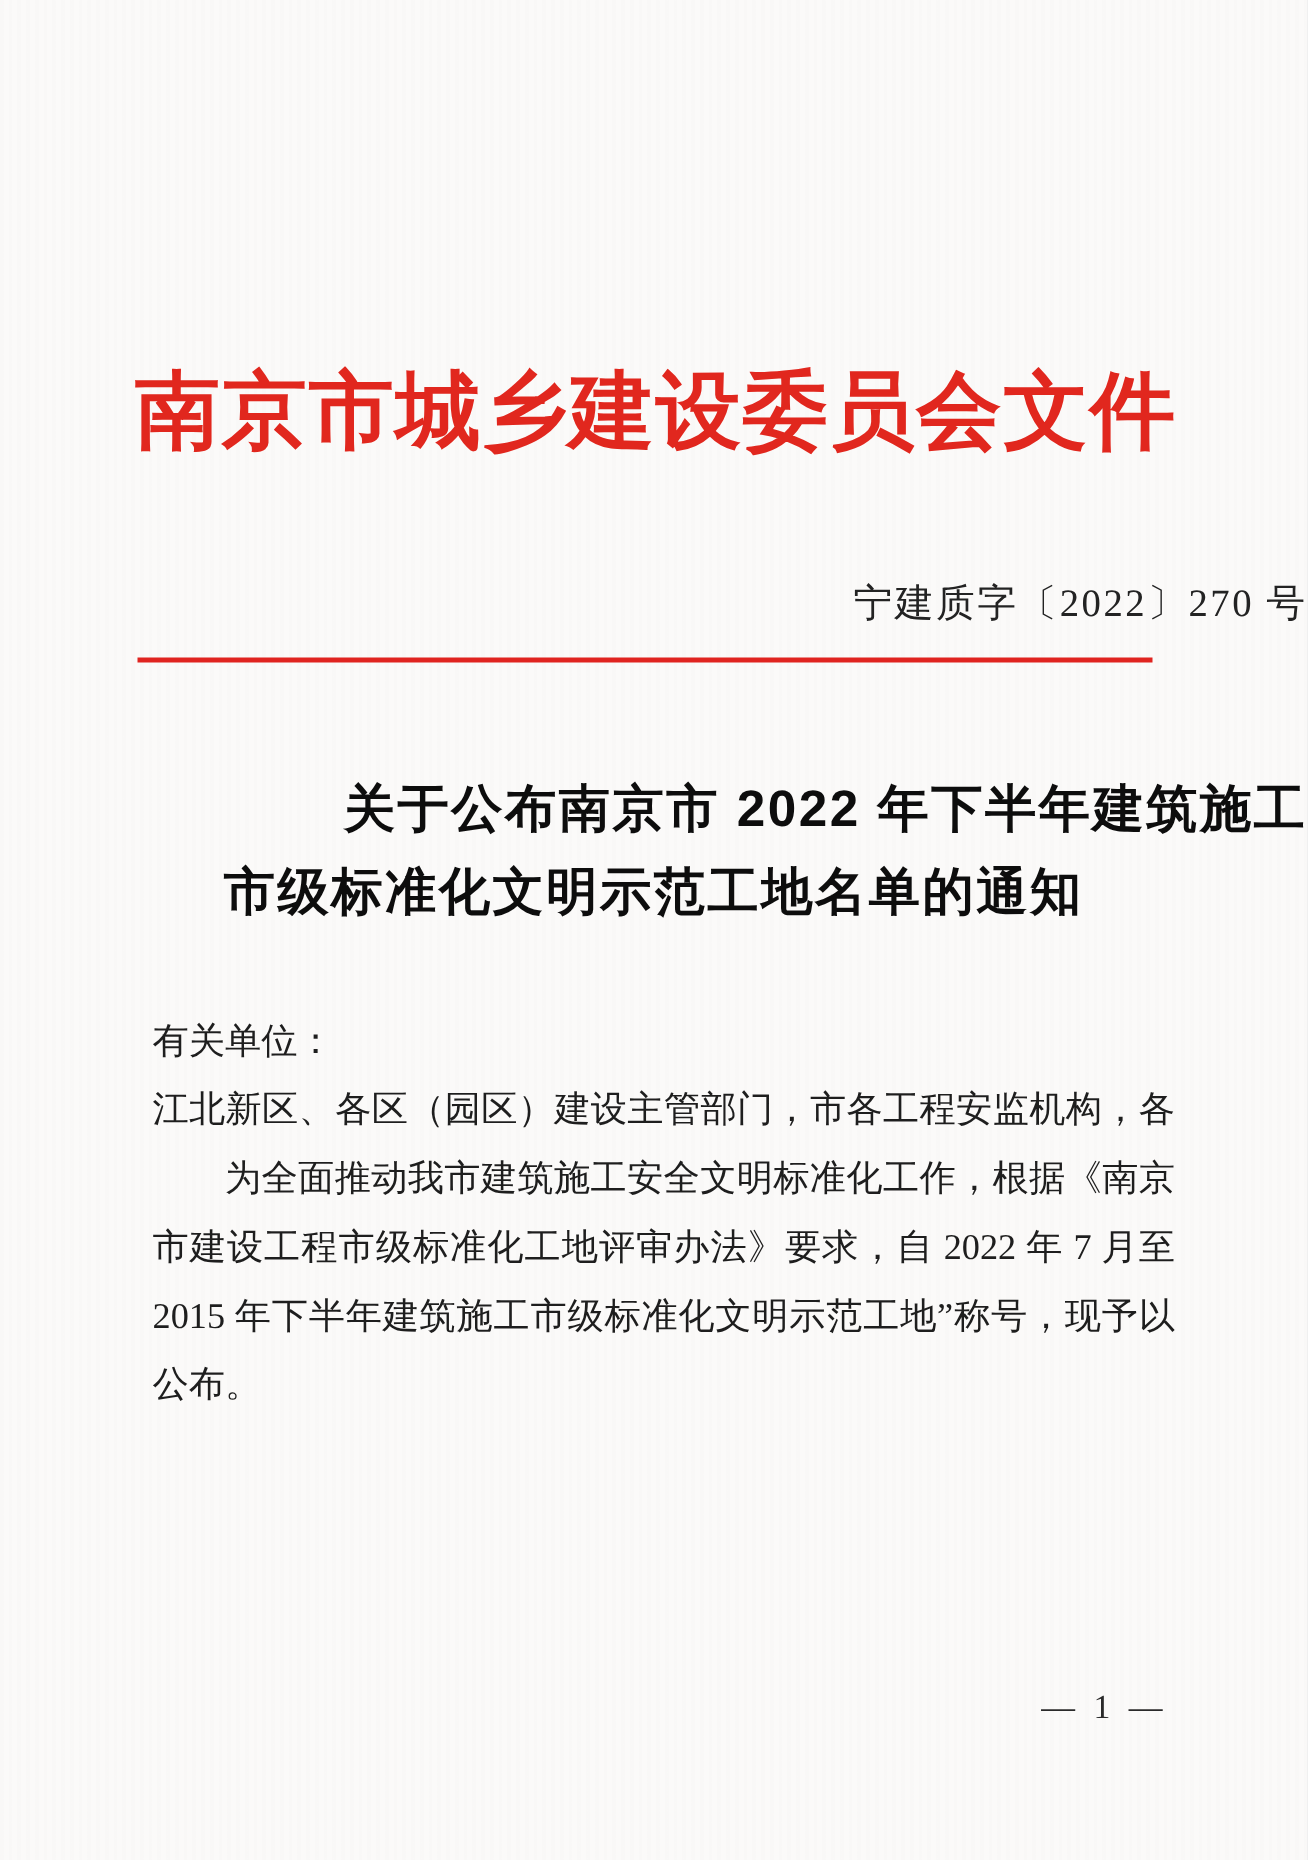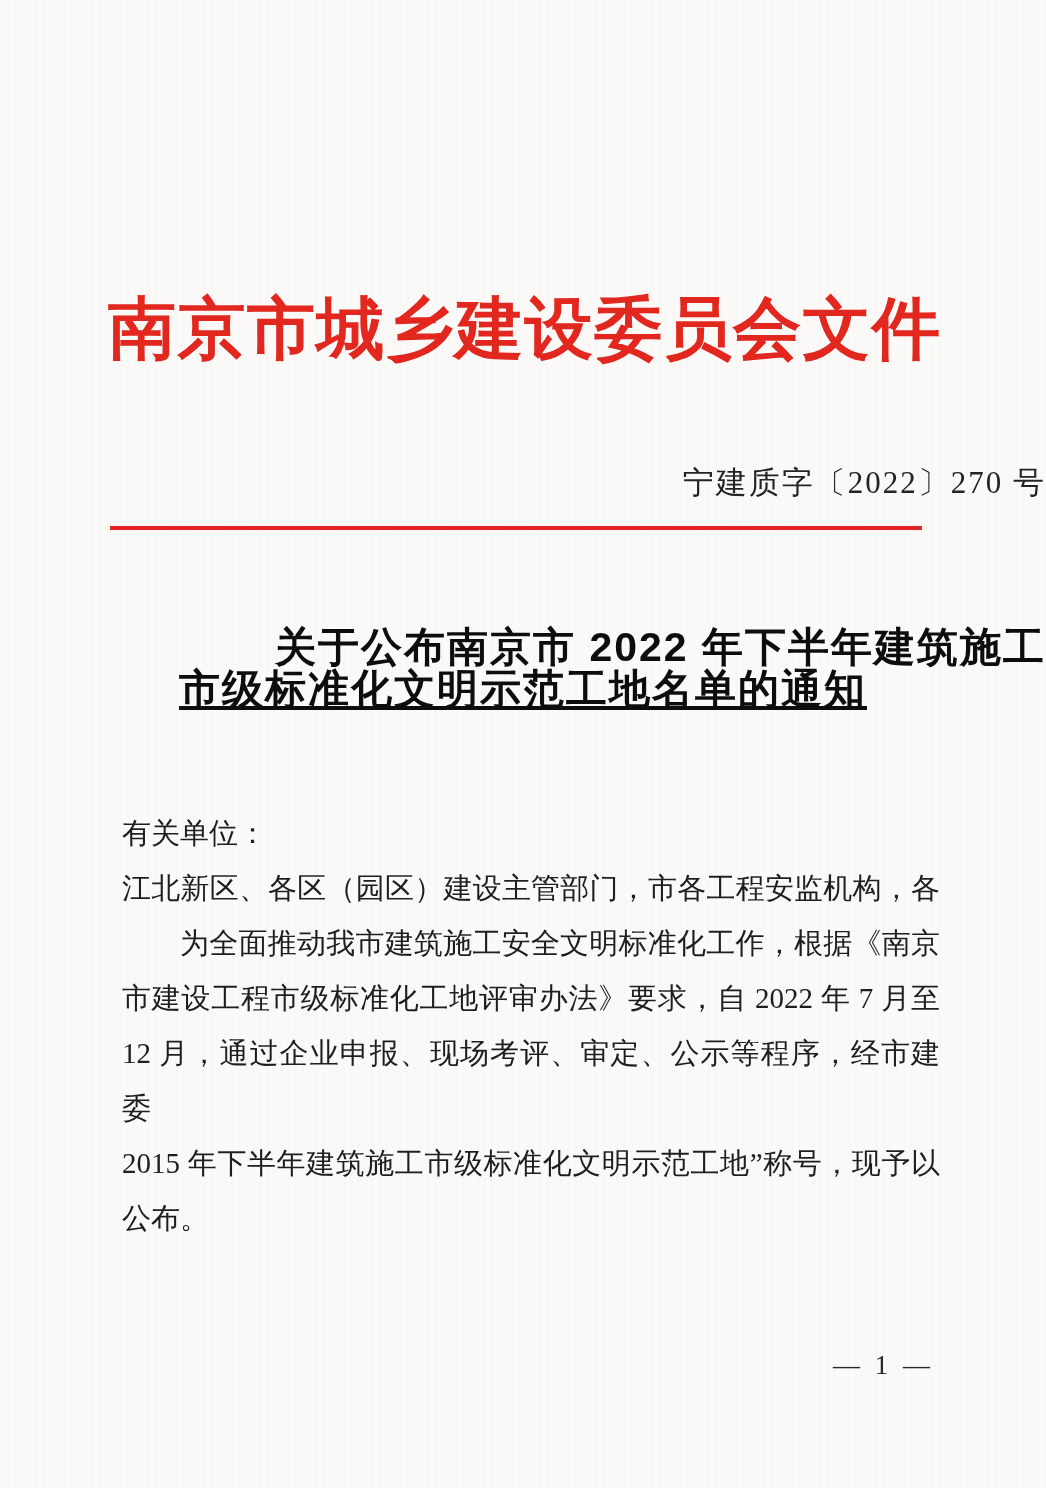--- a/index.html
+++ b/index.html
@@ -63,21 +63,21 @@
     left: 0;
     width: 100%;
     text-align: center;
     font-family: "Liberation Sans", "DejaVu Sans", sans-serif;
     font-weight: bold;
     font-size: 41px;
     letter-spacing: 2px;
     color: #0d0d0d;
   }
   .doc-title-line.l1 { top: 620px; text-align: right; }
-  .doc-title-line.l2 { top: 662px; text-decoration: underline; }
+  .doc-title-line.l2 { top: 686px; }
 
   
   .body-block {
     position: absolute;
     top: 806px;
     left: 122px;
     width: 818px;
     font-size: 29px;
     line-height: 55px;
     color: #1e1e1e;
@@ -131,20 +131,19 @@
 
   <div class="doc-title-line l1">关于公布南京市 2022 年下半年建筑施工</div>
 
   <div class="doc-title-line l2">市级标准化文明示范工地名单的通知</div>
 
   <div class="body-block">
     <div class="body-line">有关单位：</div>
     <div class="body-line full">江北新区、各区（园区）建设主管部门，市各工程安监机构，各</div>
     <div class="body-line full indent">为全面推动我市建筑施工安全文明标准化工作，根据《南京</div>
     <div class="body-line full">市建设工程市级标准化工地评审办法》要求，自 2022 年 7 月至</div>
-    <div class="body-line full">12 月，通过企业申报、现场考评、审定、公示等程序，经市建委</div>
     <div class="body-line full">2015 年下半年建筑施工市级标准化文明示范工地”称号，现予以</div>
     <div class="body-line">公布。</div>
   </div>
 
   <div class="page-number">— 1 —</div>
 
 </div>
 
 </body></html>

